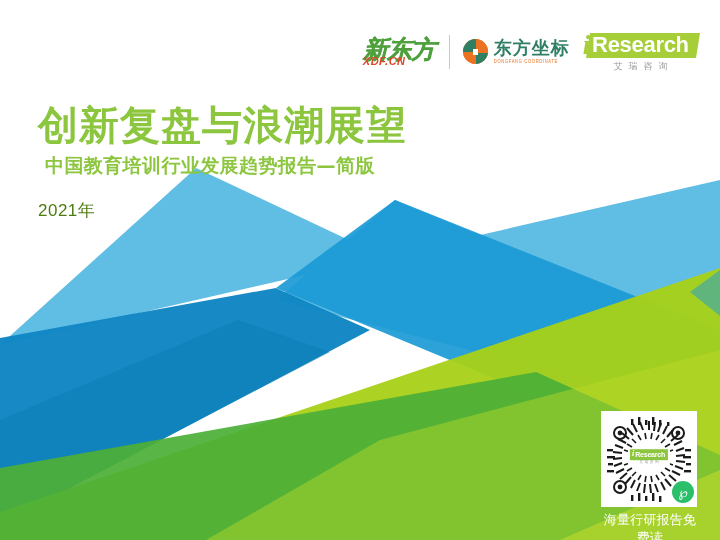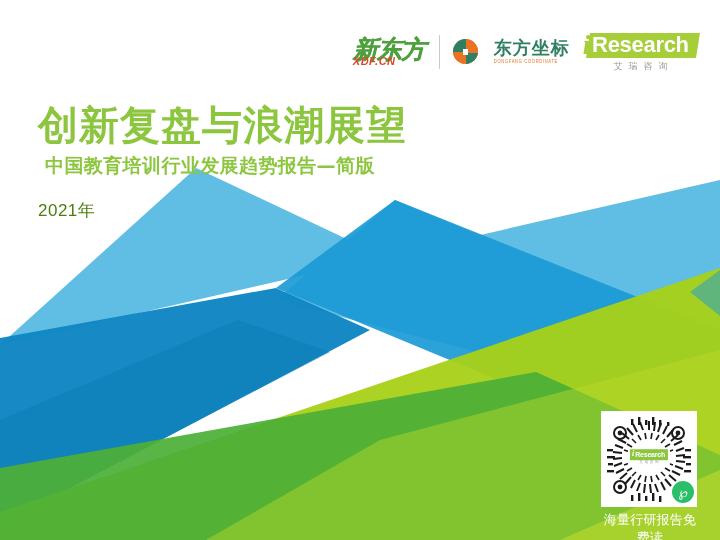--- a/index.html
+++ b/index.html
@@ -72,21 +72,21 @@
     width: 1px;
     height: 34px;
     background: #c9c9c9;
     margin: 0 13px 0 0;
   }
 
   
   .dfzb-logo {
     display: flex;
     align-items: center;
-    gap: 16px;
+    gap: 6px;
     padding-right: 13px;
   }
   .dfzb-mark {
     position: relative;
     width: 25px;
     height: 25px;
     border-radius: 50%;
     overflow: hidden;
     background: #ea7323;
     flex: 0 0 auto;

